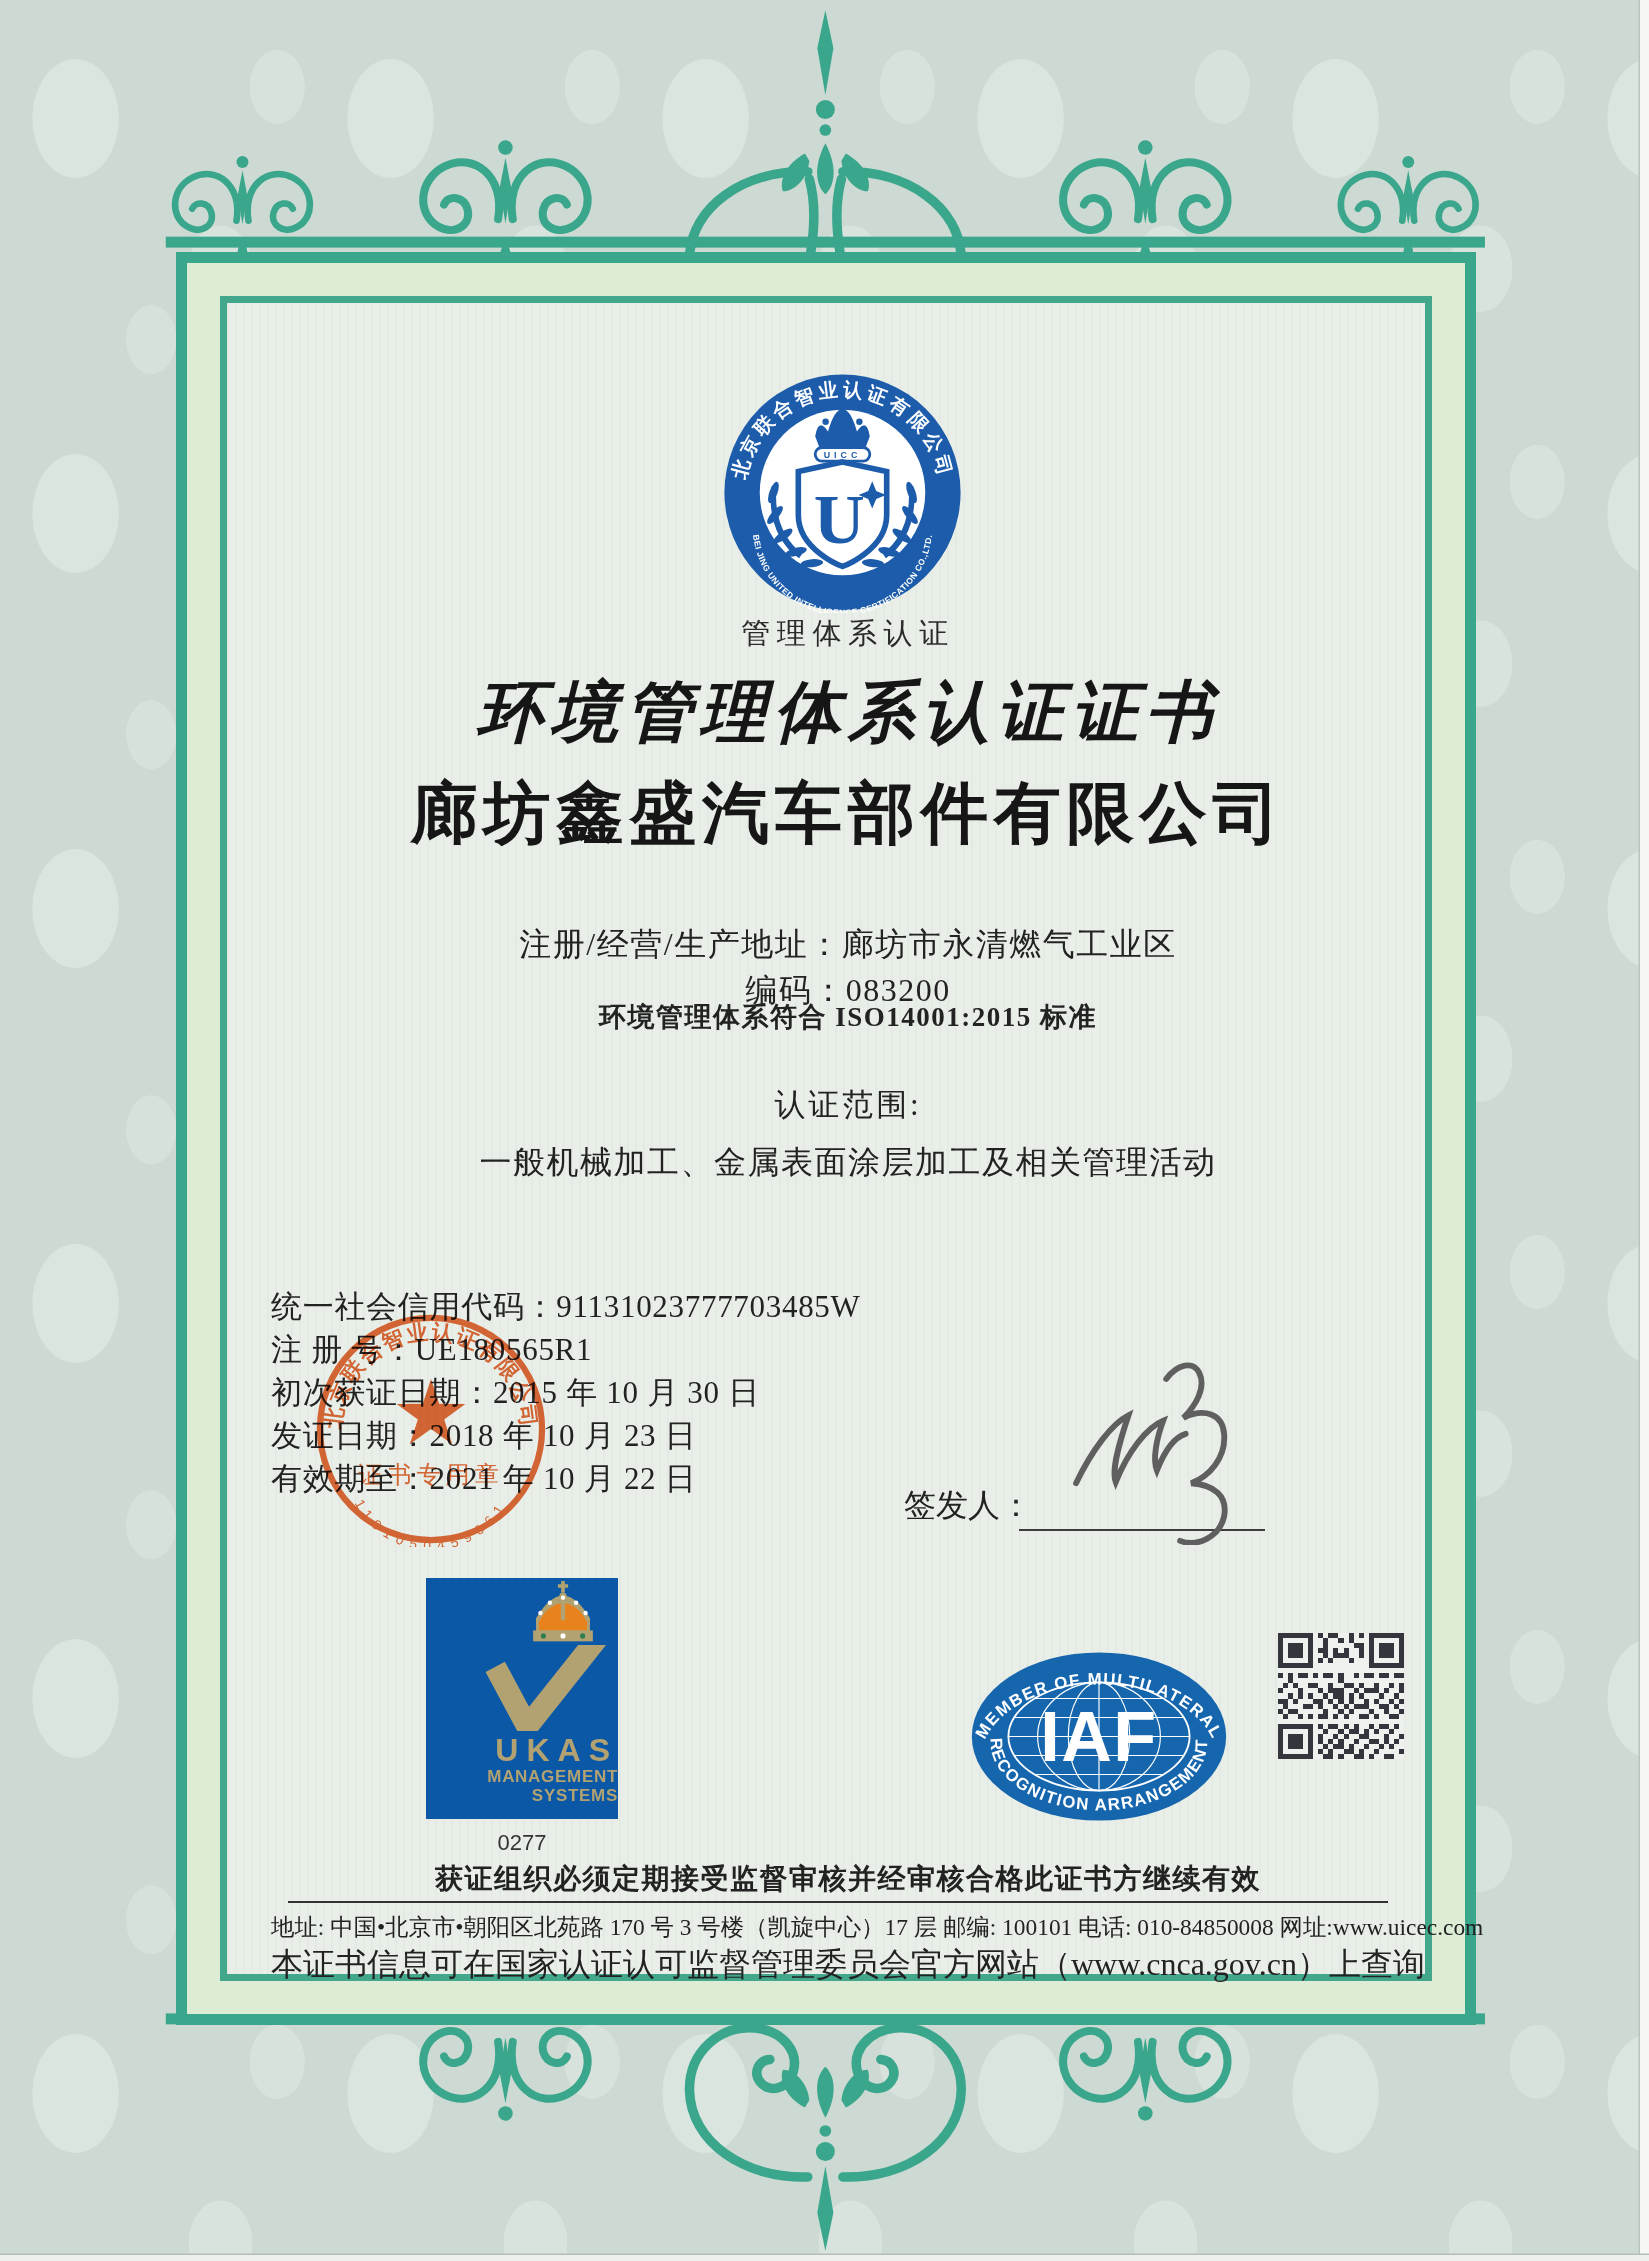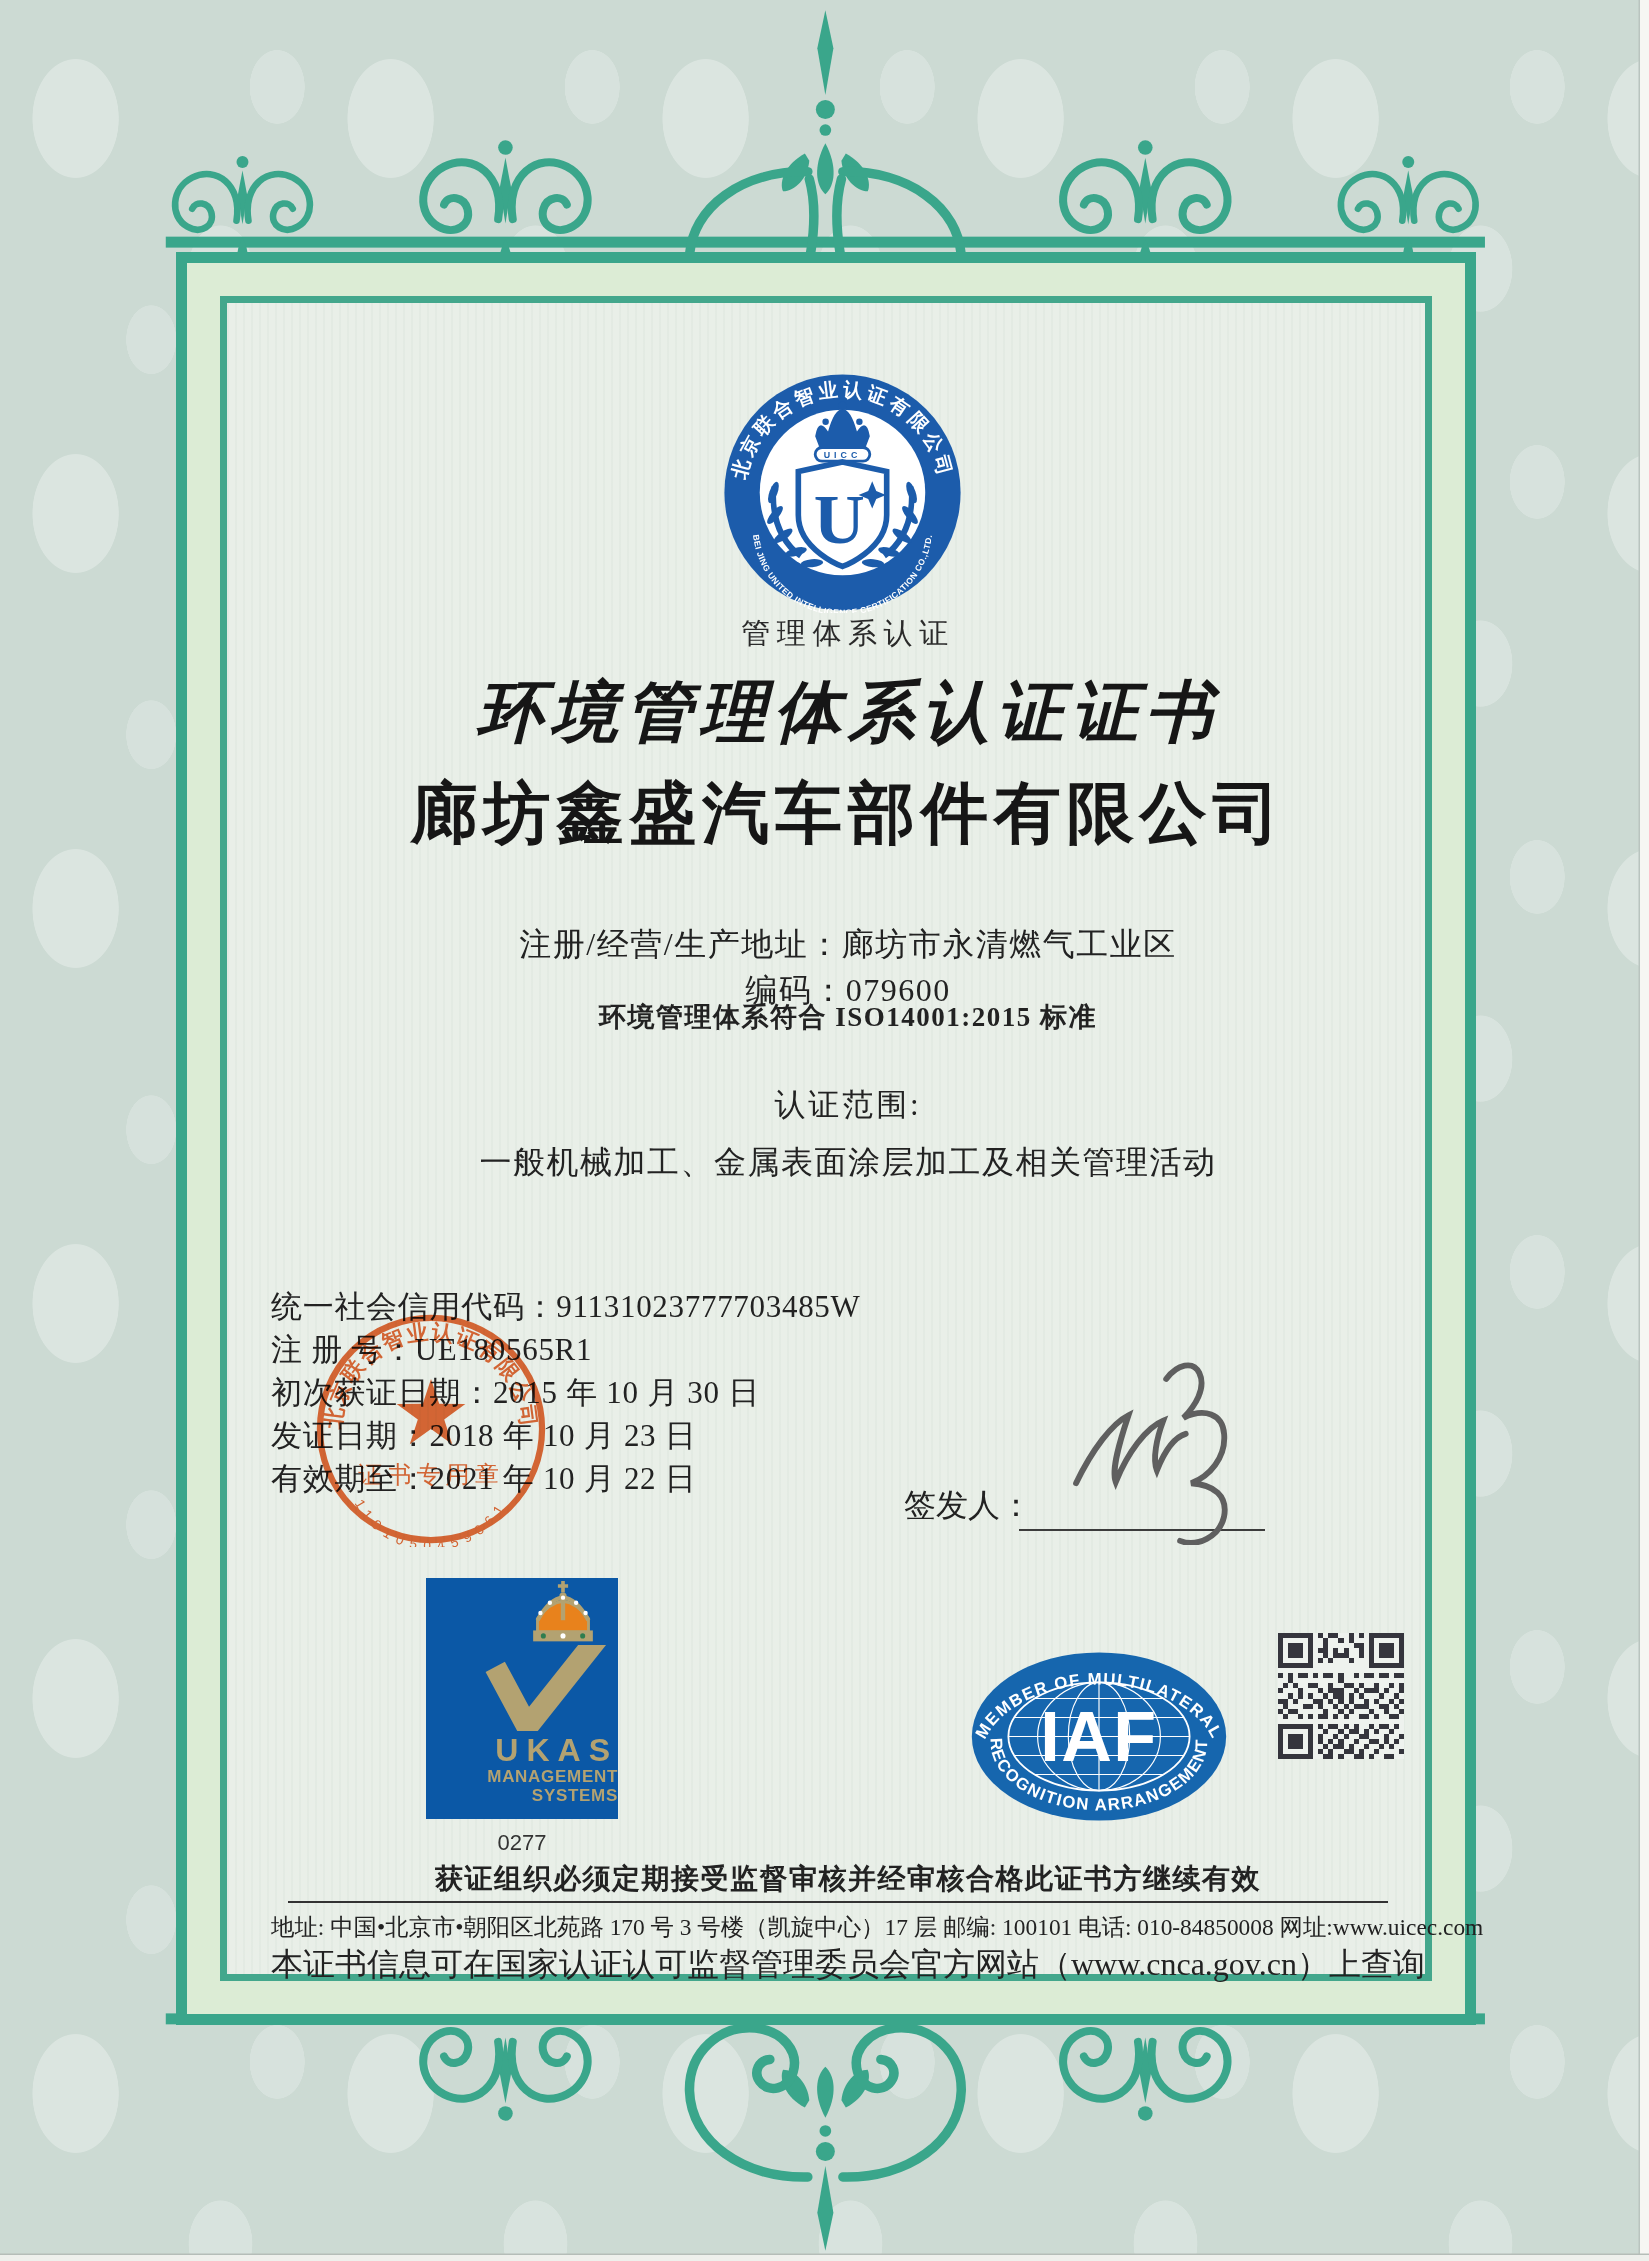--- a/index.html
+++ b/index.html
@@ -171,21 +171,21 @@
           <ellipse cx="224" cy="204" rx="14" ry="5" transform="rotate(35 224 204)"></ellipse>
           <ellipse cx="208" cy="224" rx="14" ry="5" transform="rotate(15 208 224)"></ellipse>
           <ellipse cx="188" cy="238" rx="14" ry="5" transform="rotate(5 188 238)"></ellipse>
         </g>
       </svg>
 
       <div class="abs ctr category">管理体系认证</div>
       <div class="abs ctr title">环境管理体系认证证书</div>
       <div class="abs ctr company">廊坊鑫盛汽车部件有限公司</div>
       <div class="abs ctr addr">注册/经营/生产地址：廊坊市永清燃气工业区</div>
-      <div class="abs ctr code">编码：079600</div>
+      <div class="abs ctr code">编码：083200</div>
       <div class="abs ctr standard">环境管理体系符合 ISO14001:2015 标准</div>
       <div class="abs ctr scopelabel">认证范围:</div>
       <div class="abs ctr scope">一般机械加工、金属表面涂层加工及相关管理活动</div>
 
       <div class="abs details">
         <div>统一社会信用代码：91131023777703485W</div>
         <div>注 册 号：UE180565R1</div>
         <div>初次获证日期：2015 年 10 月 30 日</div>
         <div>发证日期：2018 年 10 月 23 日</div>
         <div>有效期至：2021 年 10 月 22 日</div>

